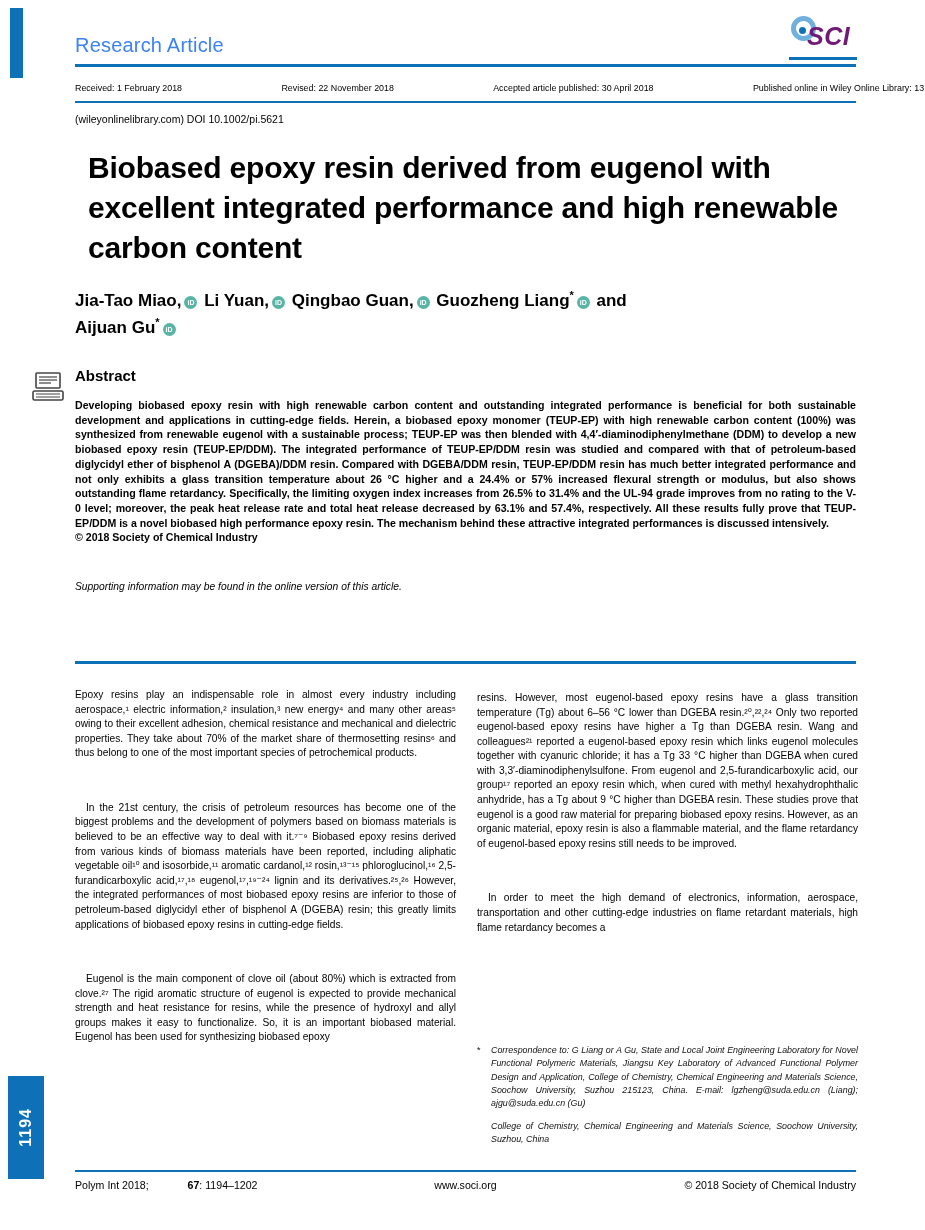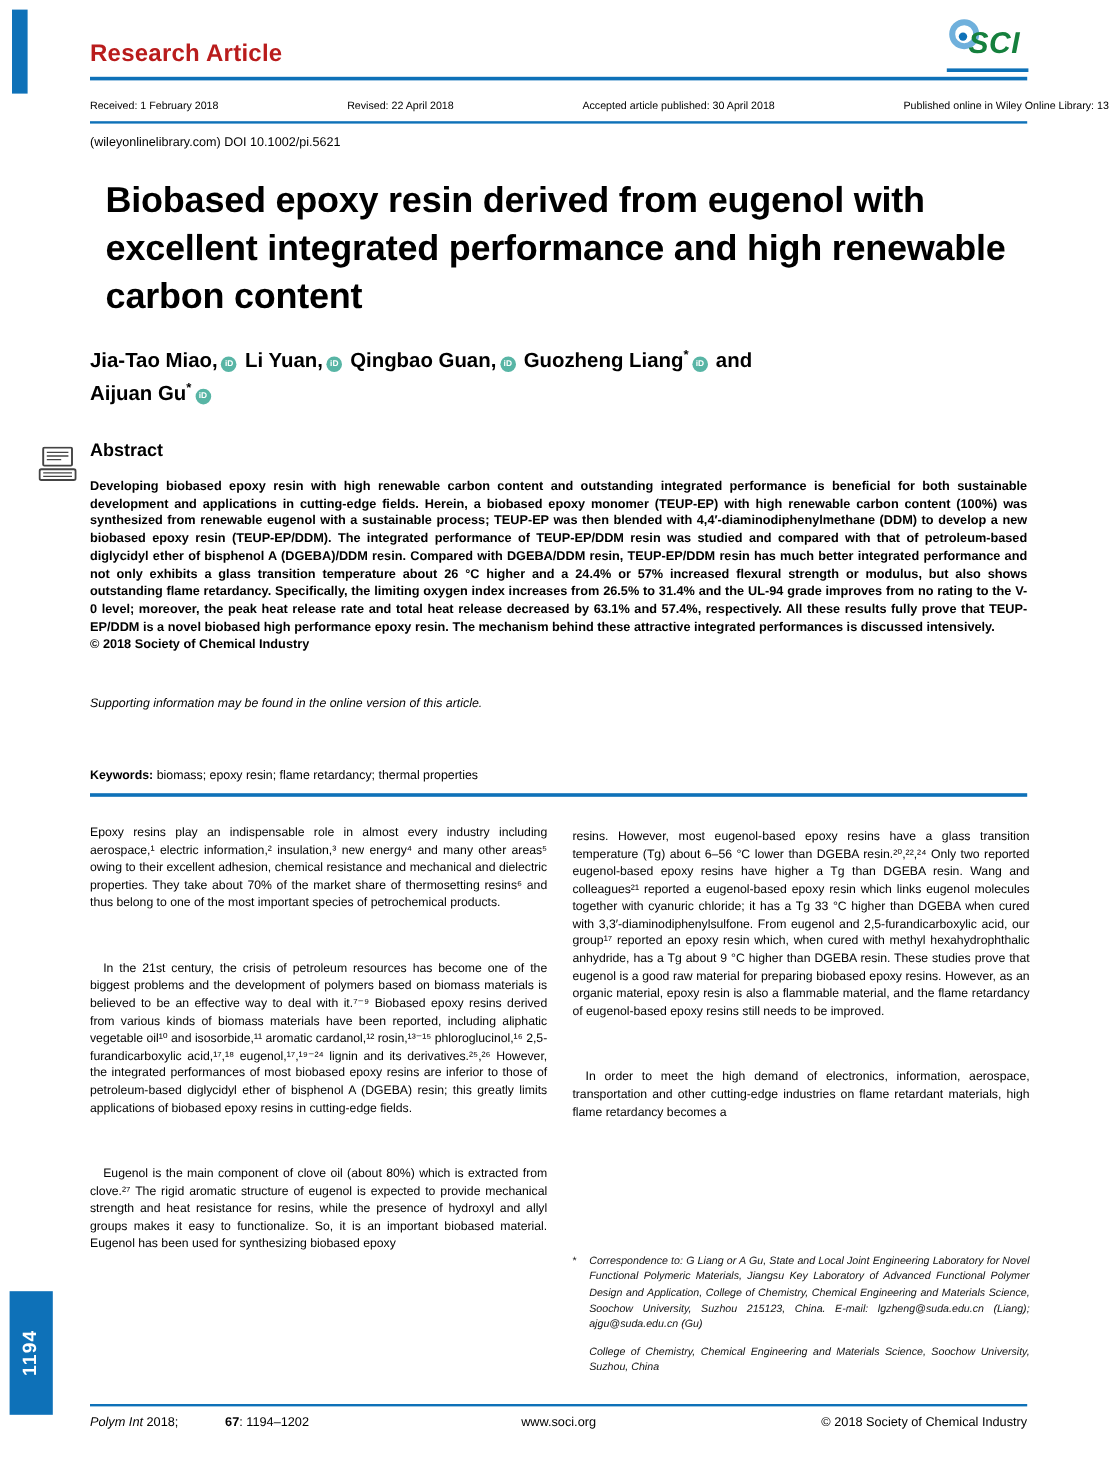--- a/index.html
+++ b/index.html
@@ -4,26 +4,26 @@
 <style>
   html,body { margin:0; padding:0; background:#ffffff; }
   .page {
     position:relative; width:925px; height:1230px; background:#fff;
     font-family:"Liberation Sans","DejaVu Sans",sans-serif; color:#000;
     overflow:hidden;
   }
 
   .corner-stripe { position:absolute; left:10px; top:8px; width:13px; height:70px; background:#0e71b8; }
 
-  .article-type { position:absolute; left:75px; top:34px; font-size:20px; font-weight:bold; color:#b91c1c; letter-spacing:0.2px; }
+  .article-type { position:absolute; left:75px; top:34px; font-size:20px; font-weight:normal; color:#3b82f6; letter-spacing:0.2px; }
 
   .sci-logo { position:absolute; left:789px; top:14px; width:68px; height:48px; }
   .sci-ring { position:absolute; left:2px; top:2px; width:15px; height:15px; border:5px solid #6fb0dc; border-radius:50%; }
   .sci-dot  { position:absolute; left:10px; top:13px; width:7px; height:7px; background:#0e71b8; border-radius:50%; }
-  .sci-text { position:absolute; left:18px; top:8px; font-size:25px; font-weight:bold; font-style:italic; color:#15803d; letter-spacing:0.5px; }
+  .sci-text { position:absolute; left:18px; top:8px; font-size:25px; font-weight:bold; font-style:italic; color:#701a75; letter-spacing:0.5px; }
   .sci-underline { position:absolute; left:0; top:43px; width:68px; height:3px; background:#0e71b8; }
 
   .rule { position:absolute; left:75px; width:781px; background:#0e71b8; }
   .rule-top { top:64px; height:3px; }
   .rule-dates { top:101px; height:2px; }
   .rule-keywords { top:661px; height:3px; }
   .rule-footer { top:1170px; height:2px; }
 
   .dates-row { position:absolute; left:75px; top:83px; width:893px; display:flex; justify-content:space-between; font-size:8.9px; }
 
@@ -60,21 +60,21 @@
   .footnote-aff { padding-left:14px; margin:9px 0 0 0; }
 
   .page-number-box { position:absolute; left:8px; top:1076px; width:36px; height:103px; background:#0e71b8;
     display:flex; align-items:center; justify-content:center; }
   .page-number { writing-mode:vertical-rl; transform:rotate(180deg); color:#fff; font-weight:bold; font-size:16px; letter-spacing:1px; }
 
   .footer-row { position:absolute; left:75px; top:1179px; width:781px; display:flex; font-size:10.6px; }
   .footer-cite { flex:1; text-align:left; }
   .footer-site { flex:1; text-align:center; }
   .footer-copy { flex:1; text-align:right; }
-  .cite-journal { font-style:italic; }
+  .cite-journal { }
   .cite-volume { font-weight:bold;margin-left:36px; }
 </style>
 </head>
 <body>
 
 <div class="page">
 
   <div class="corner-stripe"></div>
 
   <div class="article-type">Research Article</div>
@@ -83,21 +83,21 @@
     <div class="sci-ring"></div>
     <div class="sci-dot"></div>
     <div class="sci-text">SCI</div>
     <div class="sci-underline"></div>
   </div>
 
   <div class="rule rule-top"></div>
 
   <div class="dates-row">
     <span>Received: 1 February 2018</span>
-    <span>Revised: 22 April 2018</span>
+    <span>Revised: 22 November 2018</span>
     <span>Accepted article published: 30 April 2018</span>
     <span>Published online in Wiley Online Library: 13 June 2018</span>
   </div>
 
   <div class="rule rule-dates"></div>
 
   <div class="doi-line">(wileyonlinelibrary.com) DOI 10.1002/pi.5621</div>
 
   <h1 class="article-title" style="margin:0;">Biobased epoxy resin derived from eugenol with excellent integrated performance and high renewable carbon content</h1>
 
@@ -124,24 +124,20 @@
 
   <div class="abstract-heading">Abstract</div>
 
   <div class="abstract-text">
     <span>Developing biobased epoxy resin with high renewable carbon content and outstanding integrated performance is beneficial for both sustainable development and applications in cutting-edge fields. Herein, a biobased epoxy monomer (TEUP-EP) with high renewable carbon content (100%) was synthesized from renewable eugenol with a sustainable process; TEUP-EP was then blended with 4,4′-diaminodiphenylmethane (DDM) to develop a new biobased epoxy resin (TEUP-EP/DDM). The integrated performance of TEUP-EP/DDM resin was studied and compared with that of petroleum-based diglycidyl ether of bisphenol A (DGEBA)/DDM resin. Compared with DGEBA/DDM resin, TEUP-EP/DDM resin has much better integrated performance and not only exhibits a glass transition temperature about 26 °C higher and a 24.4% or 57% increased flexural strength or modulus, but also shows outstanding flame retardancy. Specifically, the limiting oxygen index increases from 26.5% to 31.4% and the UL-94 grade improves from no rating to the V-0 level; moreover, the peak heat release rate and total heat release decreased by 63.1% and 57.4%, respectively. All these results fully prove that TEUP-EP/DDM is a novel biobased high performance epoxy resin. The mechanism behind these attractive integrated performances is discussed intensively.</span>
     <span class="abstract-copyright">© 2018 Society of Chemical Industry</span>
   </div>
 
   <div class="supporting-note">Supporting information may be found in the online version of this article.</div>
 
-  <div class="keywords-line">
-    <span class="keywords-label">Keywords:</span>
-    <span>biomass; epoxy resin; flame retardancy; thermal properties</span>
-  </div>
 
   <div class="rule rule-keywords"></div>
 
   <div class="col col-left">
     <p>Epoxy resins play an indispensable role in almost every industry including aerospace,¹ electric information,² insulation,³ new energy⁴ and many other areas⁵ owing to their excellent adhesion, chemical resistance and mechanical and dielectric properties. They take about 70% of the market share of thermosetting resins⁶ and thus belong to one of the most important species of petrochemical products.</p>
     <p class="indent">In the 21st century, the crisis of petroleum resources has become one of the biggest problems and the development of polymers based on biomass materials is believed to be an effective way to deal with it.⁷⁻⁹ Biobased epoxy resins derived from various kinds of biomass materials have been reported, including aliphatic vegetable oil¹⁰ and isosorbide,¹¹ aromatic cardanol,¹² rosin,¹³⁻¹⁵ phloroglucinol,¹⁶ 2,5-furandicarboxylic acid,¹⁷,¹⁸ eugenol,¹⁷,¹⁹⁻²⁴ lignin and its derivatives.²⁵,²⁶ However, the integrated performances of most biobased epoxy resins are inferior to those of petroleum-based diglycidyl ether of bisphenol A (DGEBA) resin; this greatly limits applications of biobased epoxy resins in cutting-edge fields.</p>
     <p class="indent">Eugenol is the main component of clove oil (about 80%) which is extracted from clove.²⁷ The rigid aromatic structure of eugenol is expected to provide mechanical strength and heat resistance for resins, while the presence of hydroxyl and allyl groups makes it easy to functionalize. So, it is an important biobased material. Eugenol has been used for synthesizing biobased epoxy</p>
   </div>
 
   <div class="col col-right">

